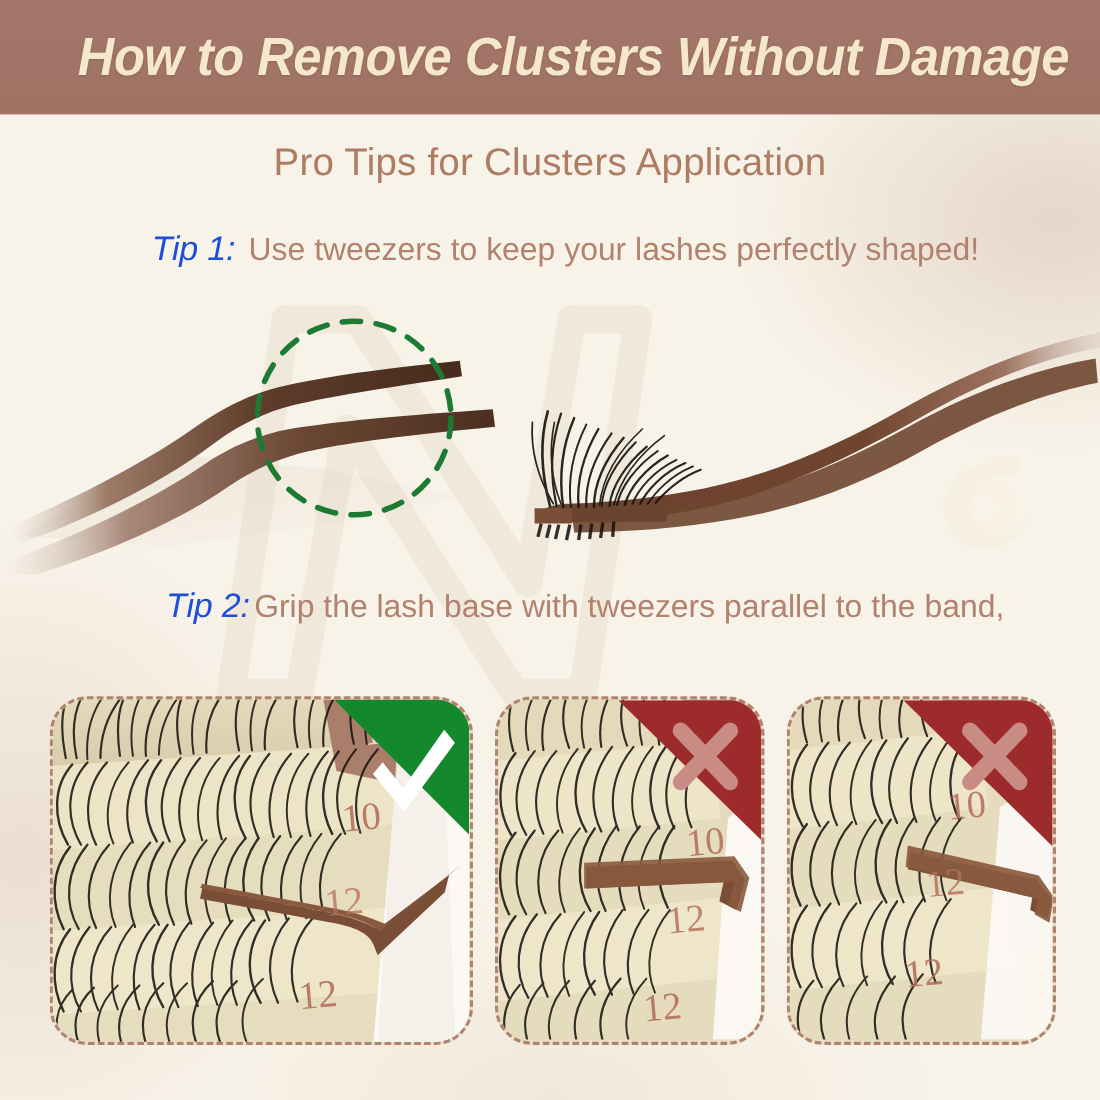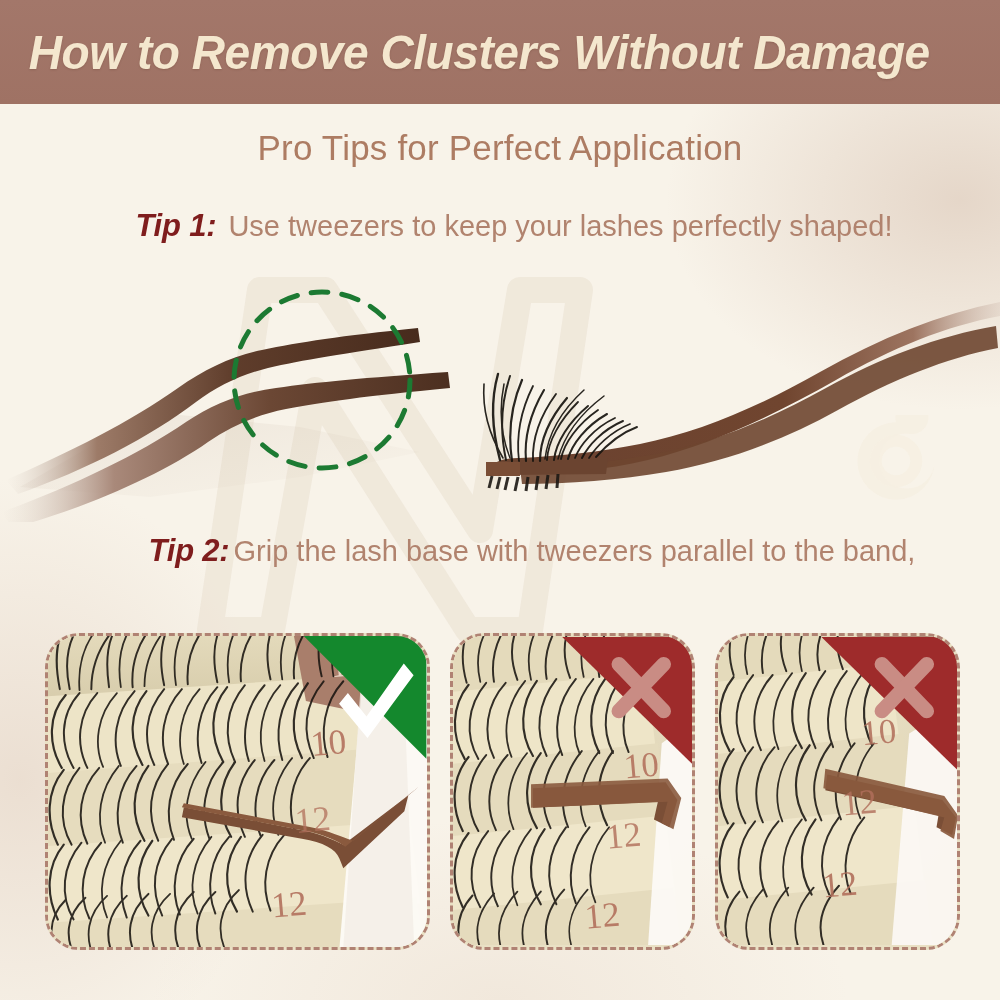--- a/index.html
+++ b/index.html
@@ -26,21 +26,21 @@
   }
   .wm-logo {
     position:absolute; right:58px; top:415px; width:92px; height:92px;
     pointer-events:none; opacity:.85;
   }
 
   
   .header {
     position:relative; height:104px; width:100%;
     background:linear-gradient(180deg,#A3776A 0%,#9F7264 100%);
-    display:flex; align-items:center; justify-content:flex-start;
+    display:flex; align-items:center; justify-content:flex-end;
   }
   .header-title {
     color:#F4E7CE;
     font-size:49px;
     font-weight:bold;
     font-style:italic;
     letter-spacing:-0.5px;
     transform:scaleX(.94);
     white-space:nowrap;
     text-shadow:0 1px 2px rgba(90,55,40,.25);
@@ -49,21 +49,21 @@
   
   .subtitle {
     position:absolute; top:128px; left:0; right:0; text-align:center;
     font-size:35px; color:#AD7C63; letter-spacing:.2px;
   }
   .tip1 {
     position:absolute; top:208px; left:0; right:0; text-align:center;
     font-size:29px; color:#B1836E; white-space:nowrap;
   }
   .tip-label {
-    font-weight:bold; font-style:italic; color:#7f1d1d; font-size:31px;
+    font-weight:normal; font-style:italic; color:#1d4ed8; font-size:31px;
     letter-spacing:-.2px; margin-right:4px;margin-left:28px;
   }
   .tip2 {
     position:absolute; top:530px; left:0; right:0; text-align:center;
     font-size:29px; color:#B1836E; line-height:1.38;padding-left:36px;
   }
   .tip2 .l2 { display:block; }
 
   
   .illus { position:absolute; top:262px; left:0; width:1000px; height:260px; }
@@ -97,21 +97,21 @@
 
 <svg class="wm-logo" viewBox="0 0 100 100">
   <path d="M50 8 A42 42 0 1 0 92 50 A30 30 0 1 1 62 20 A18 18 0 1 0 50 8 Z" fill="#F6EFE1" opacity=".85"></path>
   <circle cx="50" cy="50" r="22" fill="none" stroke="#F6EFE1" stroke-width="13" opacity=".9"></circle>
 </svg>
 
 <div class="header">
   <div class="header-title">How to Remove Clusters Without Damage</div>
 </div>
 
-<div class="subtitle">Pro Tips for Perfect Application</div>
+<div class="subtitle">Pro Tips for Clusters Application</div>
 
 <div class="tip1">
   <span class="tip-label">Tip 1:</span>
   <span>Use tweezers to keep your lashes perfectly shaped!</span>
 </div>
 
 <svg class="illus" viewBox="0 0 1000 260">
   <defs>
     <linearGradient id="twzA" x1="0" y1="0" x2="1" y2="0">
       <stop offset="0%" stop-color="#D9CFC6" stop-opacity="0"></stop>

